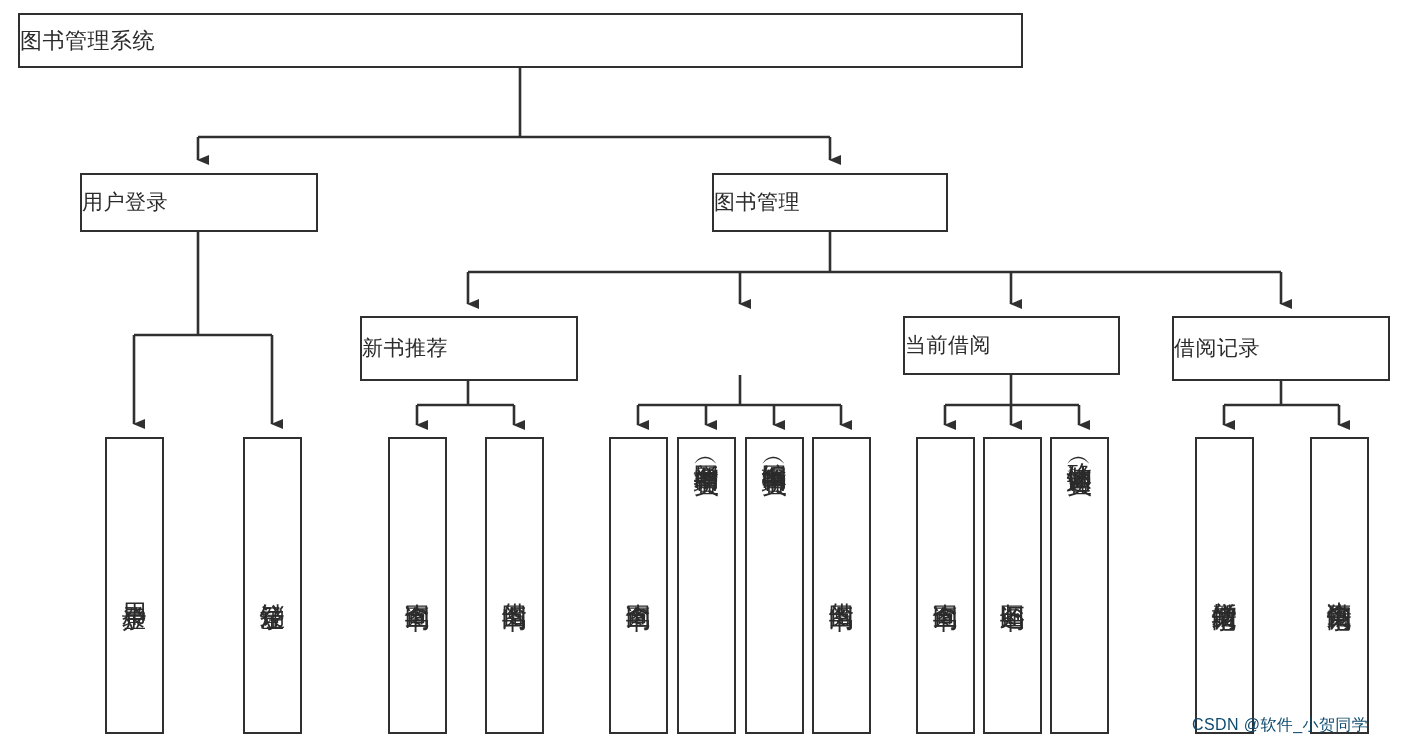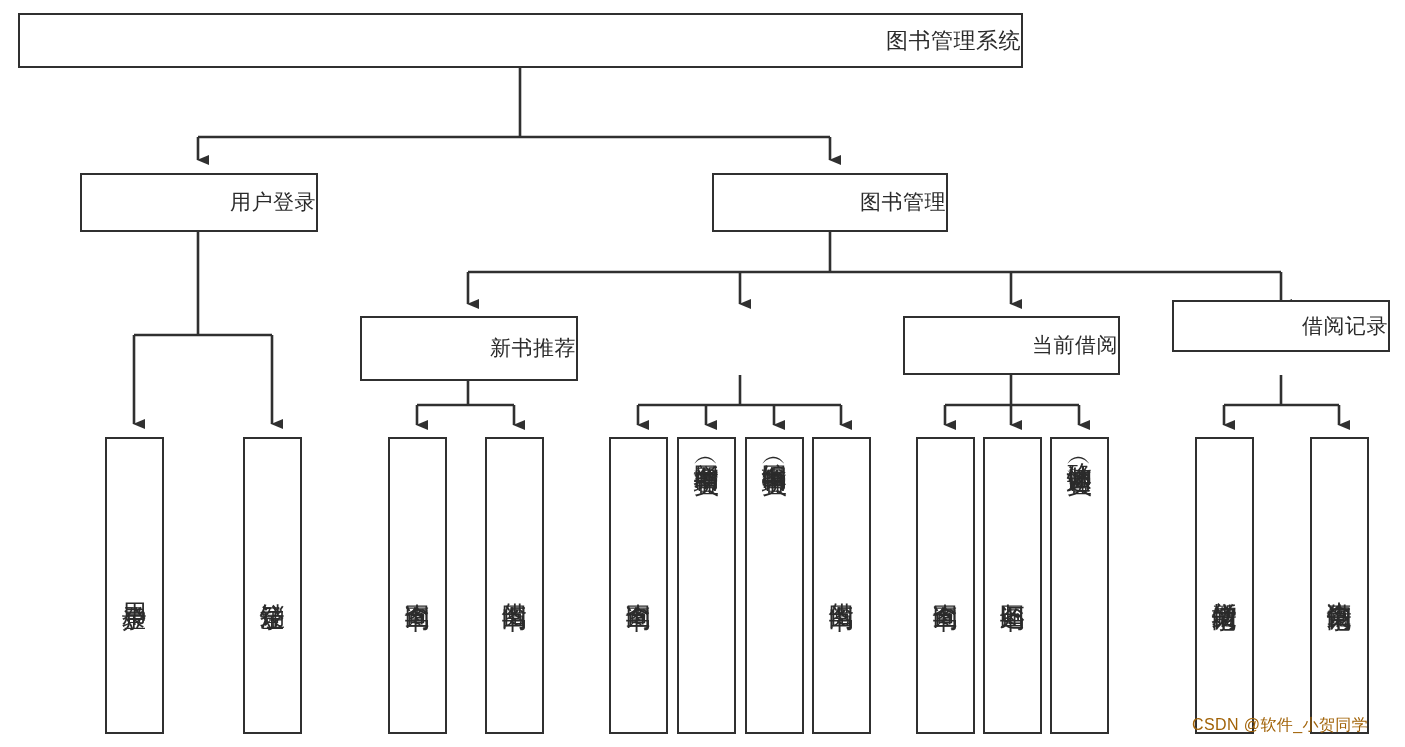--- a/index.html
+++ b/index.html
@@ -25,21 +25,21 @@
     height: 747px;
     pointer-events: none;
   }
   .node {
     position: absolute;
     box-sizing: border-box;
     background: #ffffff;
     border: 2.4px solid #303030;
     display: flex;
     align-items: center;
-    justify-content: flex-end;
+    justify-content: flex-start;
     color: #2b2b2b;
   }
   .node .label {
     display: block;
     text-align: center;
     line-height: 1.18;
     letter-spacing: 0.5px;
   }
   
   .node.horiz .label {
@@ -65,21 +65,21 @@
     margin-top: 0;
   }
   
   .node.vert.centered {
     align-items: center;
     padding-top: 0;
   }
   .watermark {
     position: absolute;
     font-size: 16px;
-    color: #a16207;
+    color: #0c4a6e;
     white-space: nowrap;
     letter-spacing: 0.4px;
   }
 </style>
 </head>
 <body>
 
 <div id="canvas">
 
   <svg id="edges" viewBox="0 0 1405 747" width="1405" height="747">
@@ -133,34 +133,34 @@
   </svg>
 
   <div class="node horiz root" style="left:18px; top:13px; width:1005px; height:55px;">
     <span class="label">图书管理系统</span>
   </div>
 
   <div class="node horiz" style="left:80px; top:173px; width:238px; height:59px;">
     <span class="label">用户登录</span>
   </div>
 
-  <div class="node horiz" style="left:712px; top:173px; width:236px; height:59px;padding-left:10px;">
+  <div class="node horiz" style="left:712px; top:173px; width:236px; height:59px;">
     <span class="label">图书管理</span>
   </div>
 
   <div class="node horiz" style="left:360px; top:316px; width:218px; height:65px;">
     <span class="label">新书推荐</span>
   </div>
 
 
   <div class="node horiz" style="left:903px; top:316px; width:217px; height:59px;">
     <span class="label">当前借阅</span>
   </div>
 
-  <div class="node horiz" style="left:1172px; top:300px; width:218px; height:52px;">
+  <div class="node horiz" style="left:1172px; top:316px; width:218px; height:65px;">
     <span class="label">借阅记录</span>
   </div>
 
   <div class="node vert centered" style="left:105px; top:437px; width:59px; height:297px;">
     <span class="label">用户登录</span>
   </div>
 
   <div class="node vert centered" style="left:243px; top:437px; width:59px; height:297px;">
     <span class="label">注销登录</span>
   </div>

